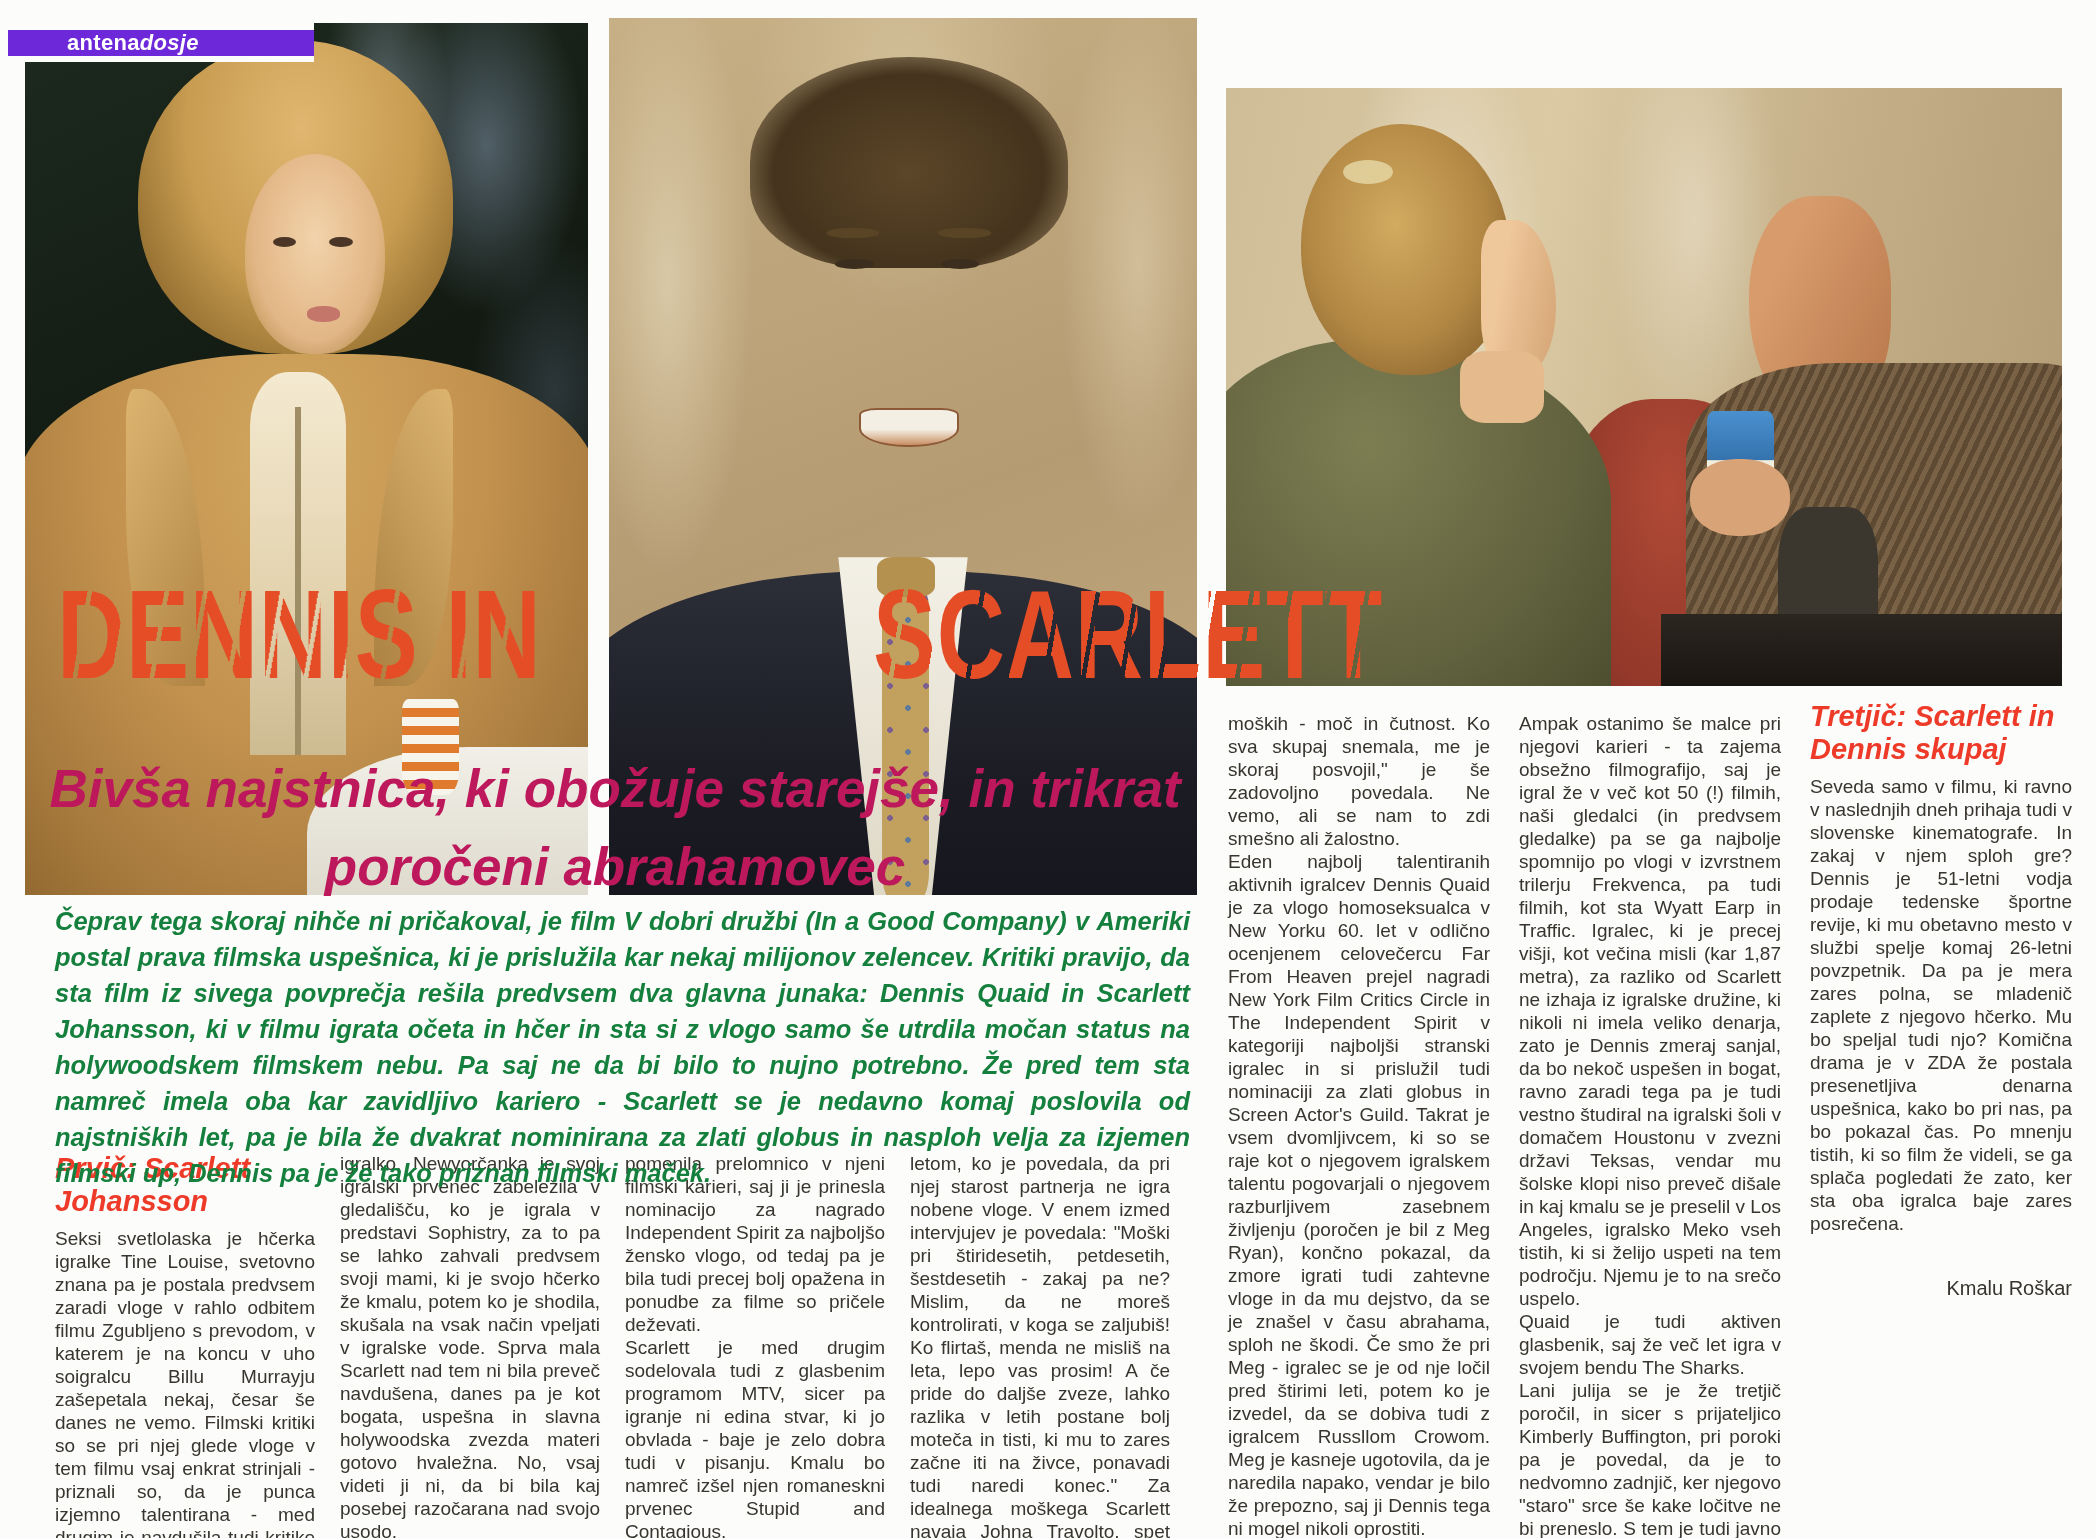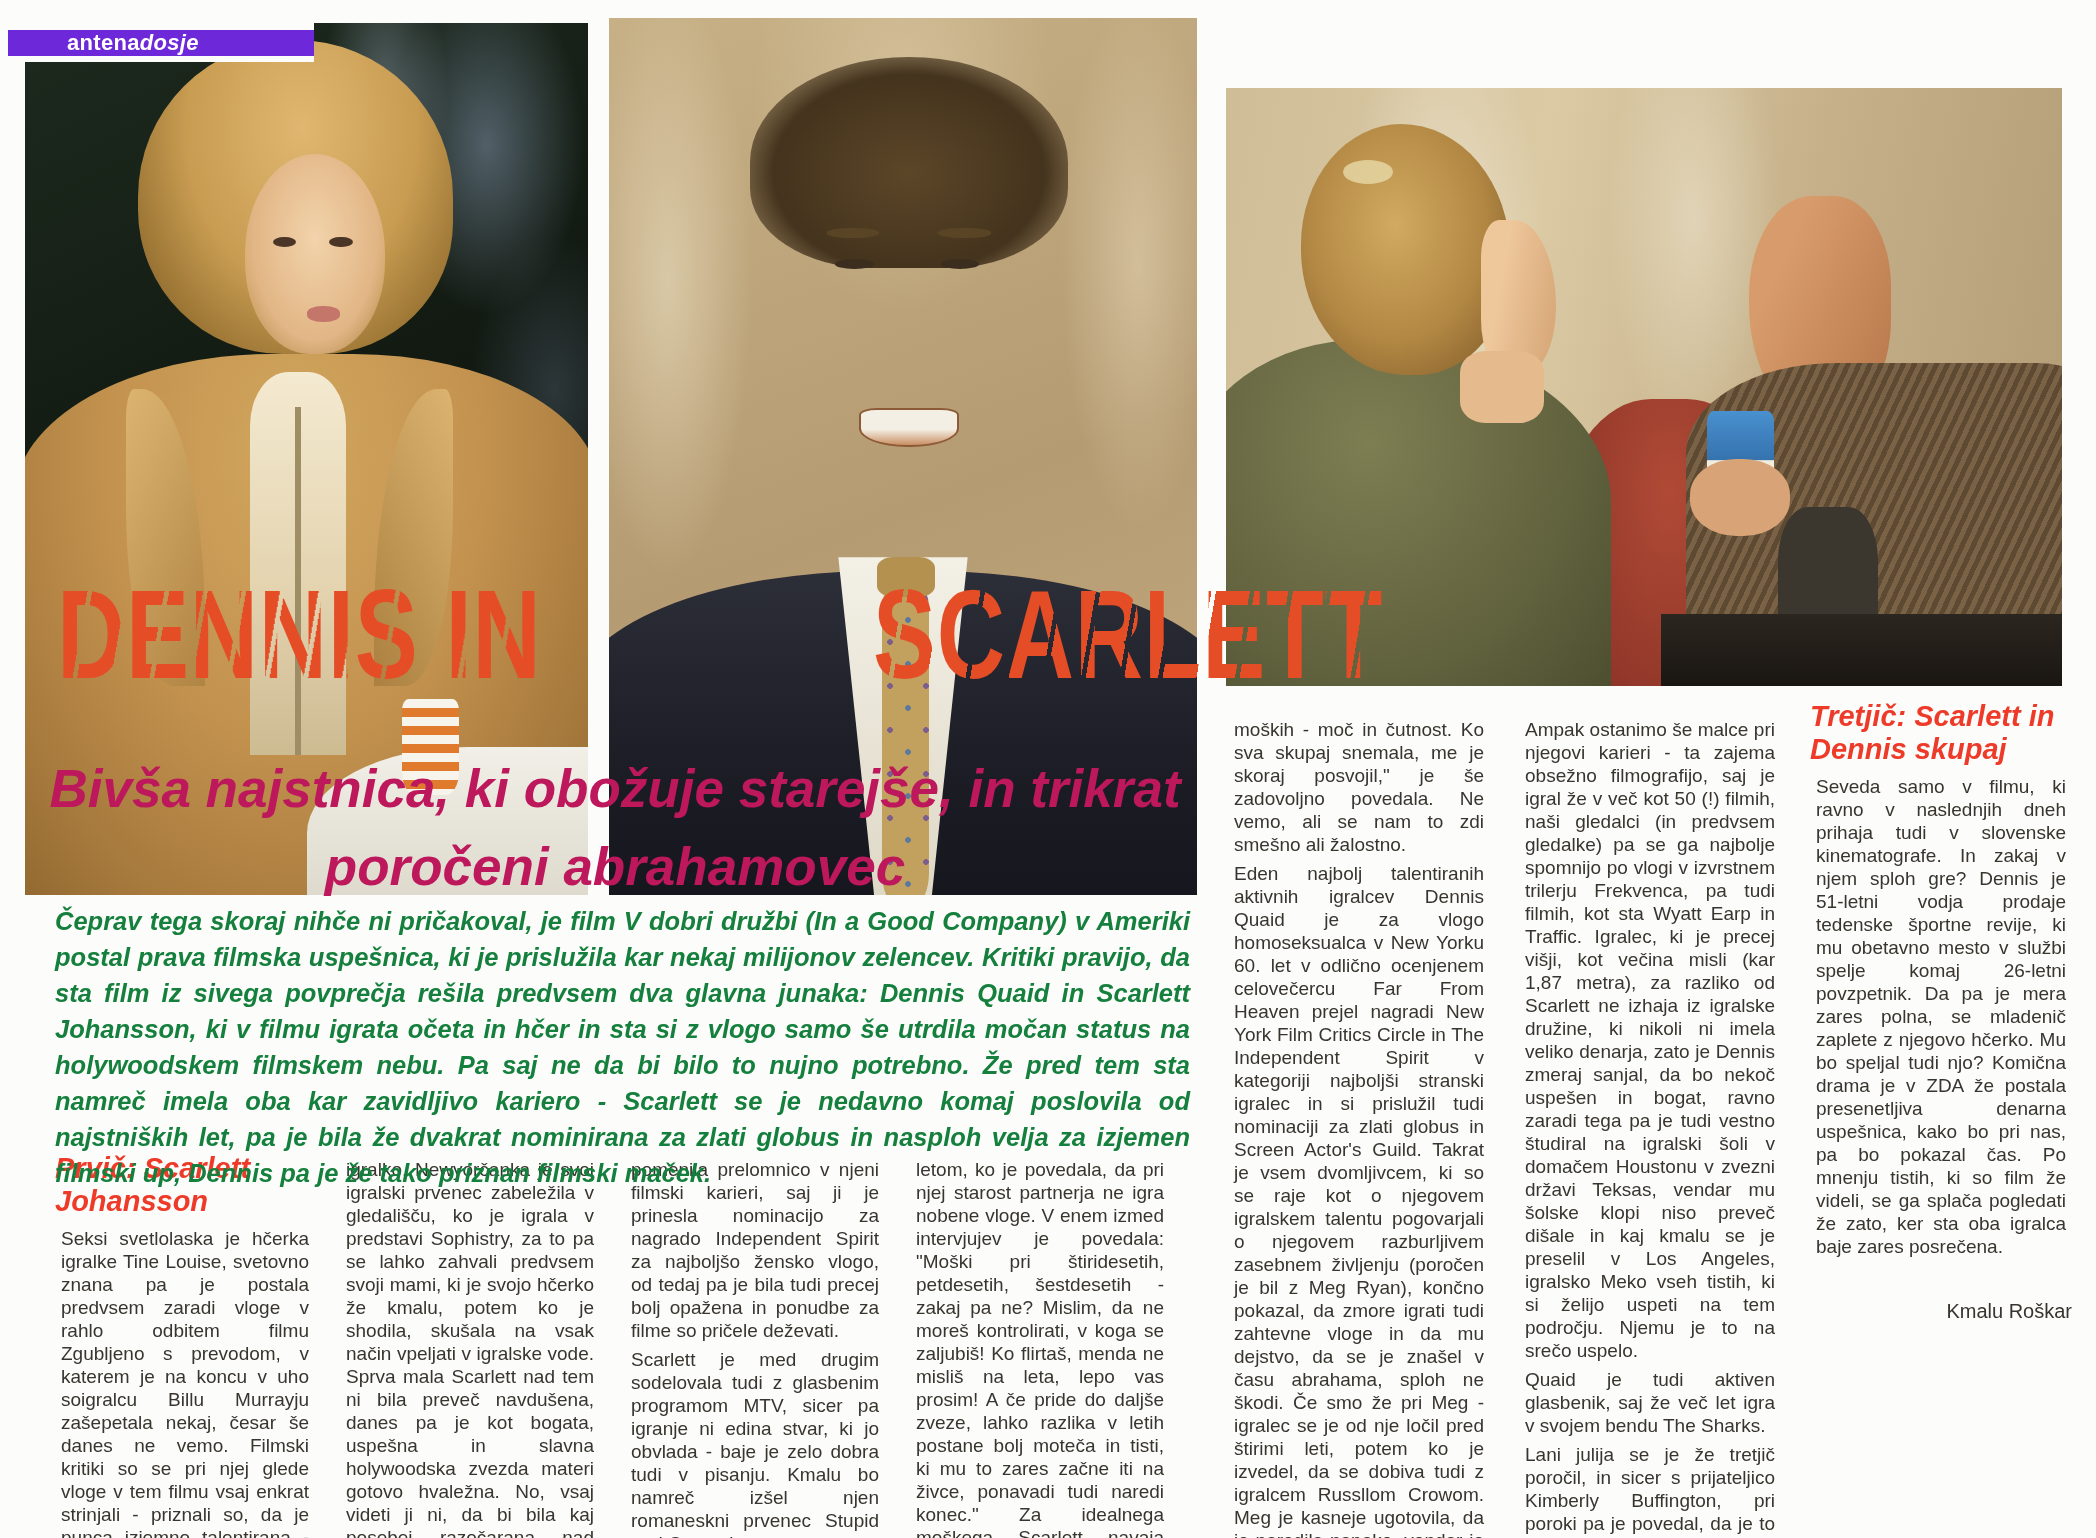--- a/index.html
+++ b/index.html
@@ -116,21 +116,21 @@
 
   #article-subtitle{left:40px;top:750px;width:1150px;z-index:6;text-align:center;
       font-weight:bold;font-style:italic;font-size:53px;line-height:78px;color:#be185d;}
 
   #article-intro{left:55px;top:903px;width:1135px;z-index:6;
       font-weight:bold;font-style:italic;font-size:25.5px;line-height:36px;color:#15803d;
       text-align:justify;}
 
   
   .col{position:absolute;font-size:19px;line-height:23px;color:#38352f;text-align:justify;}
-  .col p{margin:6px;}
+  .col p{margin:0;}
   .col-heading{font-weight:bold;font-style:italic;color:#ee3a28;font-size:29px;line-height:33px;
       text-align:left;margin:0 0 9px 0;}
   .mid-heading{margin:17px 0 10px 0;}
   #col1{left:55px;top:1152px;width:260px;}
   #col2{left:340px;top:1152px;width:260px;}
   #col3{left:625px;top:1152px;width:260px;}
   #col4{left:910px;top:1152px;width:260px;}
   #col5{left:1228px;top:712px;width:262px;}
   #col6{left:1519px;top:712px;width:262px;}
   #col7{left:1810px;top:700px;width:262px;}

